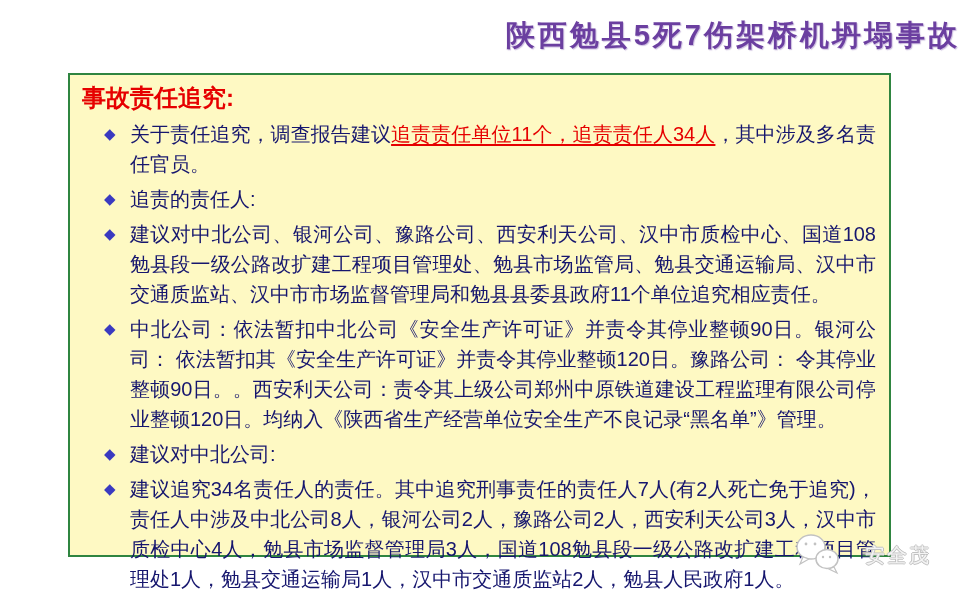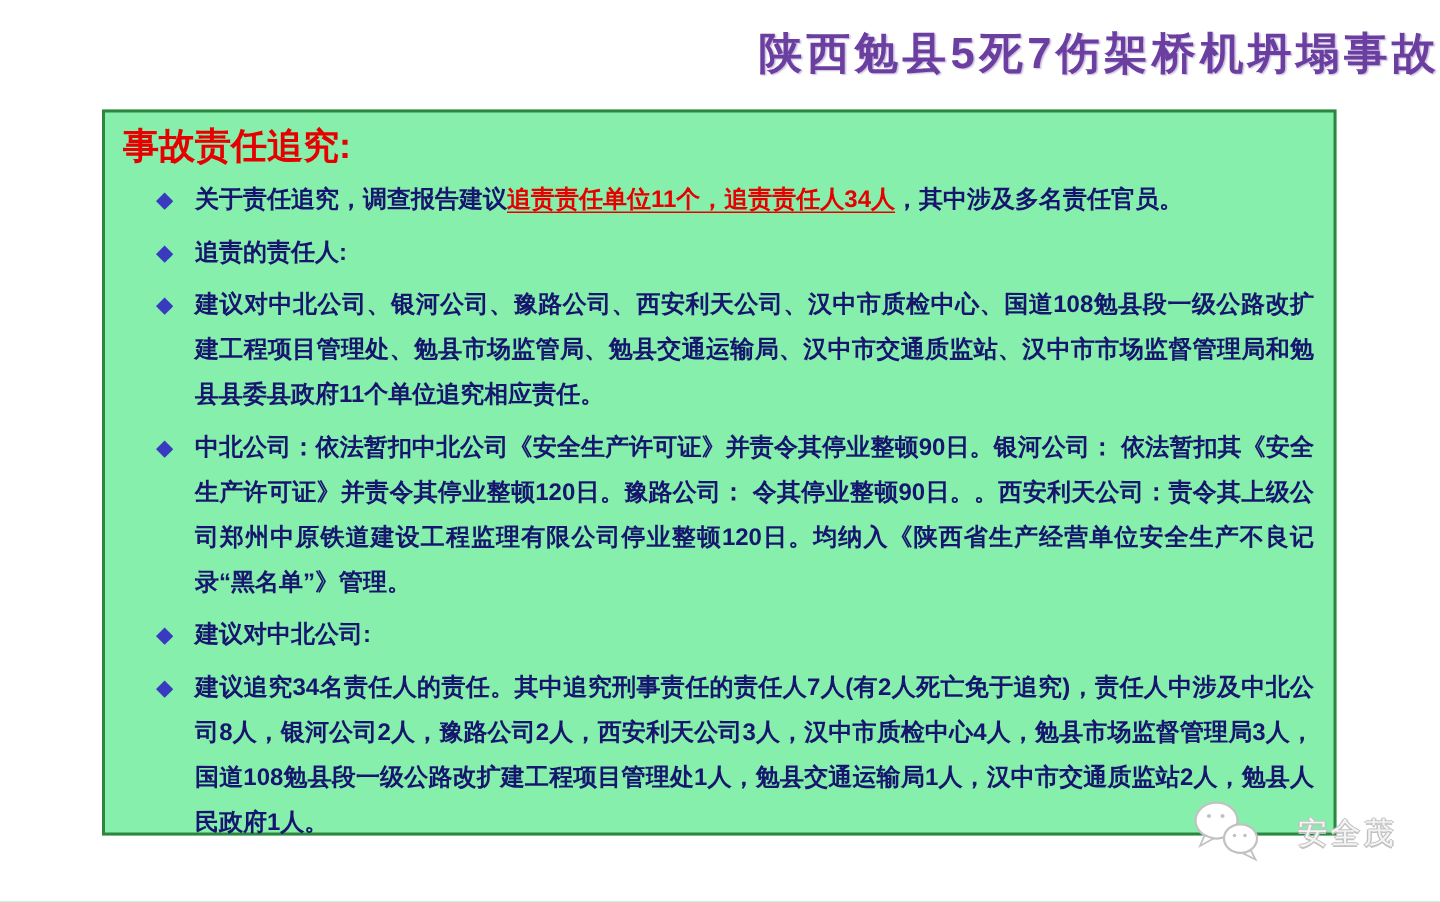--- a/index.html
+++ b/index.html
@@ -20,21 +20,21 @@
     letter-spacing: 3px;
     text-shadow: 1px 1px 1px rgba(107, 63, 160, 0.35);
     margin: 0;
   }
   .content-box {
     position: absolute;
     left: 68px; top: 73px;
     width: 823px; height: 484px;
     box-sizing: border-box;
     border: 2px solid #2F8540;
-    background: #86efac;
+    background: #fef9c3;
     padding: 6px 13px 0 10px;
   }
   .section-heading {
     margin: 2px 0 7px 2px;
     font-size: 24px;
     line-height: 29px;
     color: #E60000;
     font-weight: bold;
   }
   ul.bullet-list { list-style: none; margin: 0; padding: 0; }
@@ -43,23 +43,23 @@
     flex: 0 0 50px;
     box-sizing: border-box;
     padding-left: 24px;
     color: #3A3AC0;
     font-size: 15px;
     line-height: 30px;
   }
   .btext {
     flex: 1;
     margin: 0;
-    font-size: 16px;
+    font-size: 20px;
     line-height: 30px;
-    font-weight: bold;
+    font-weight: normal;
     color: #16166E;
     text-align: justify;
   }
   .red-underline {
     color: #E60000;
     text-decoration: underline;
     text-underline-offset: 3px;
   }
   .watermark {
     position: absolute;

